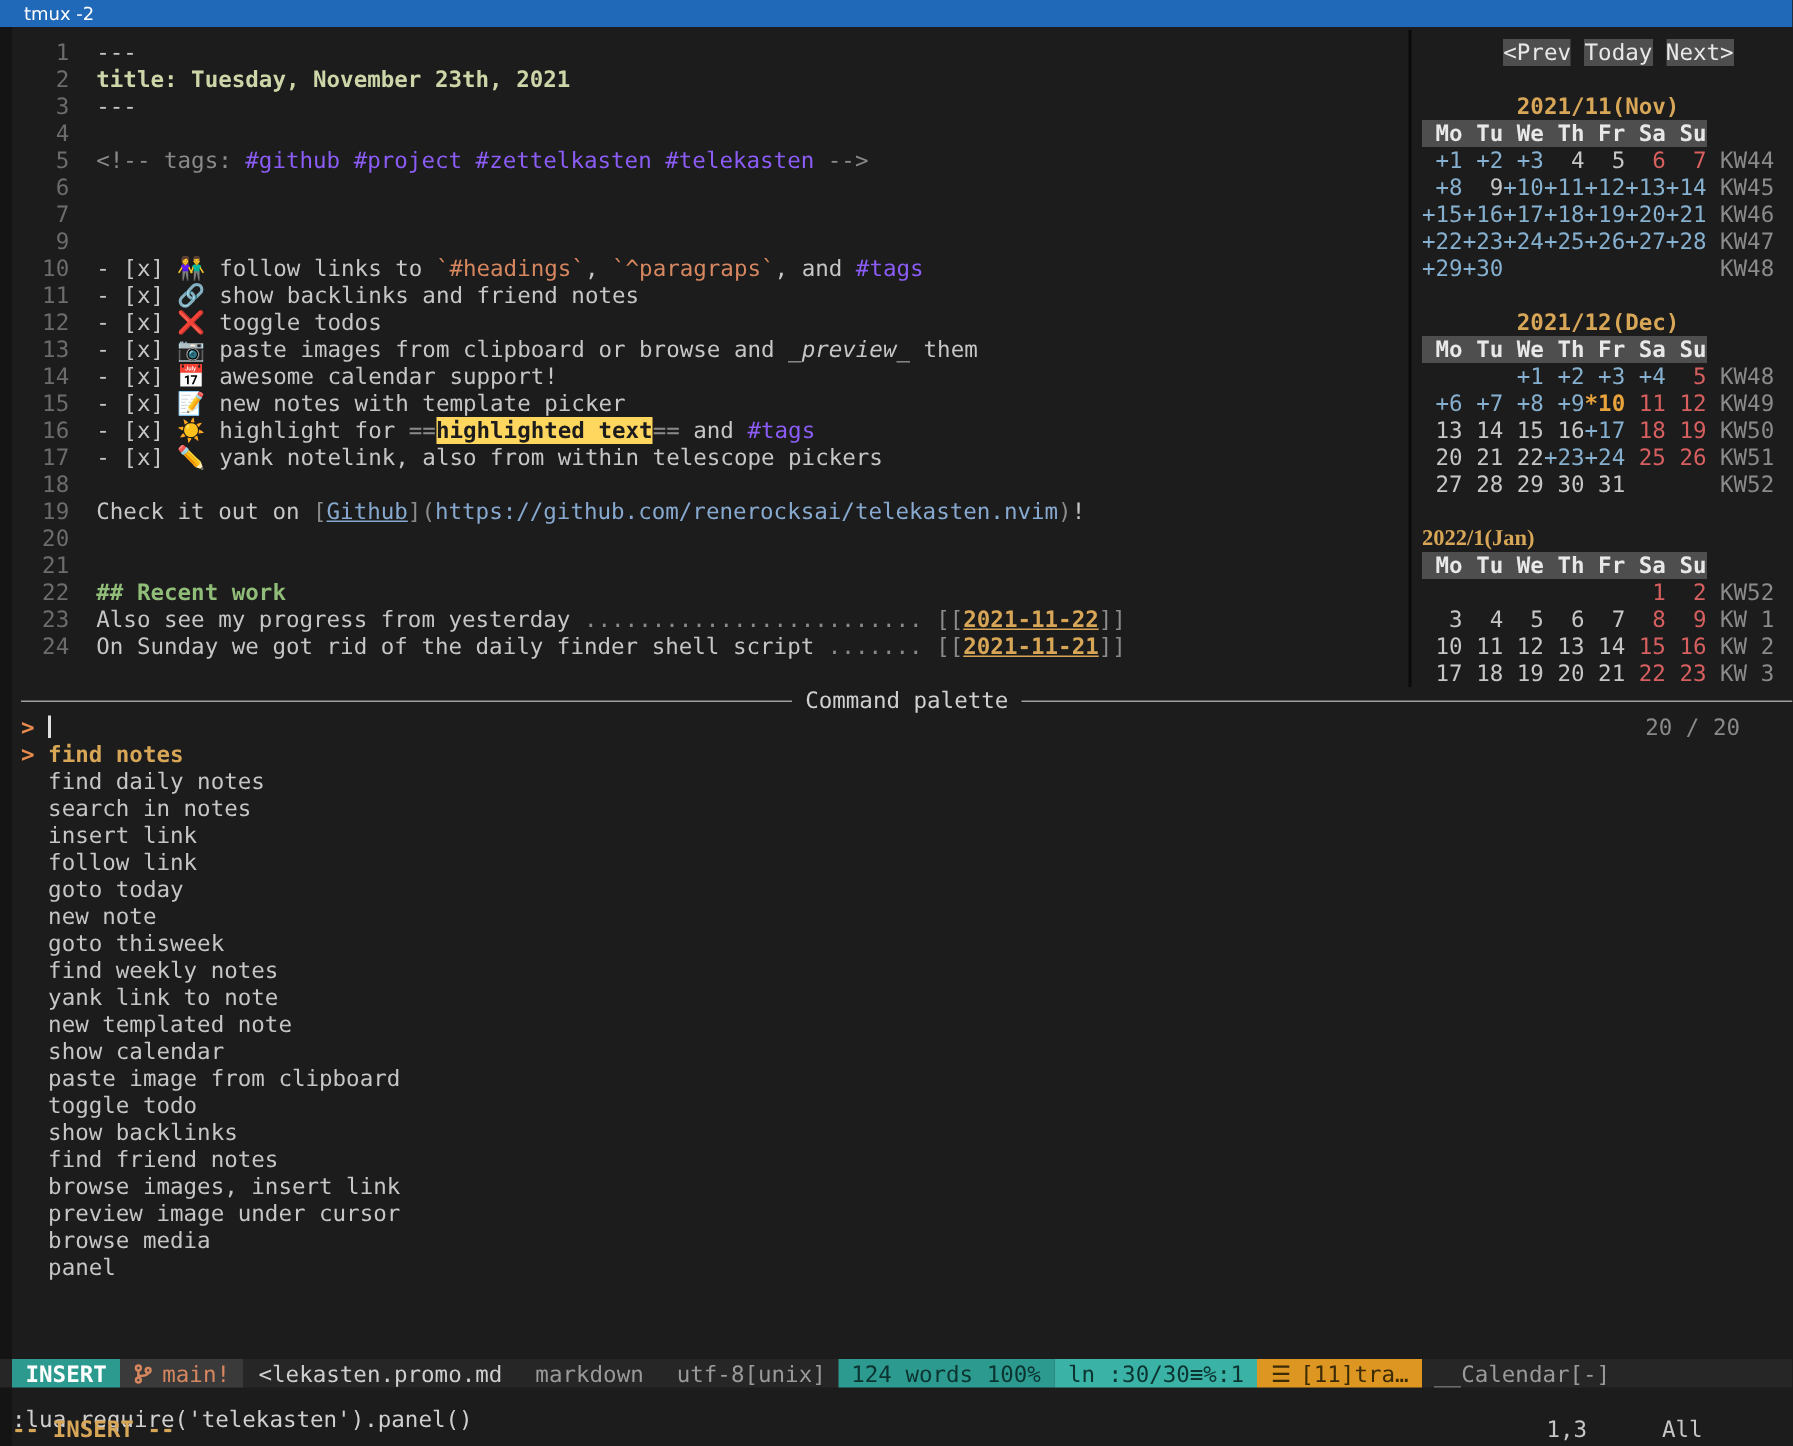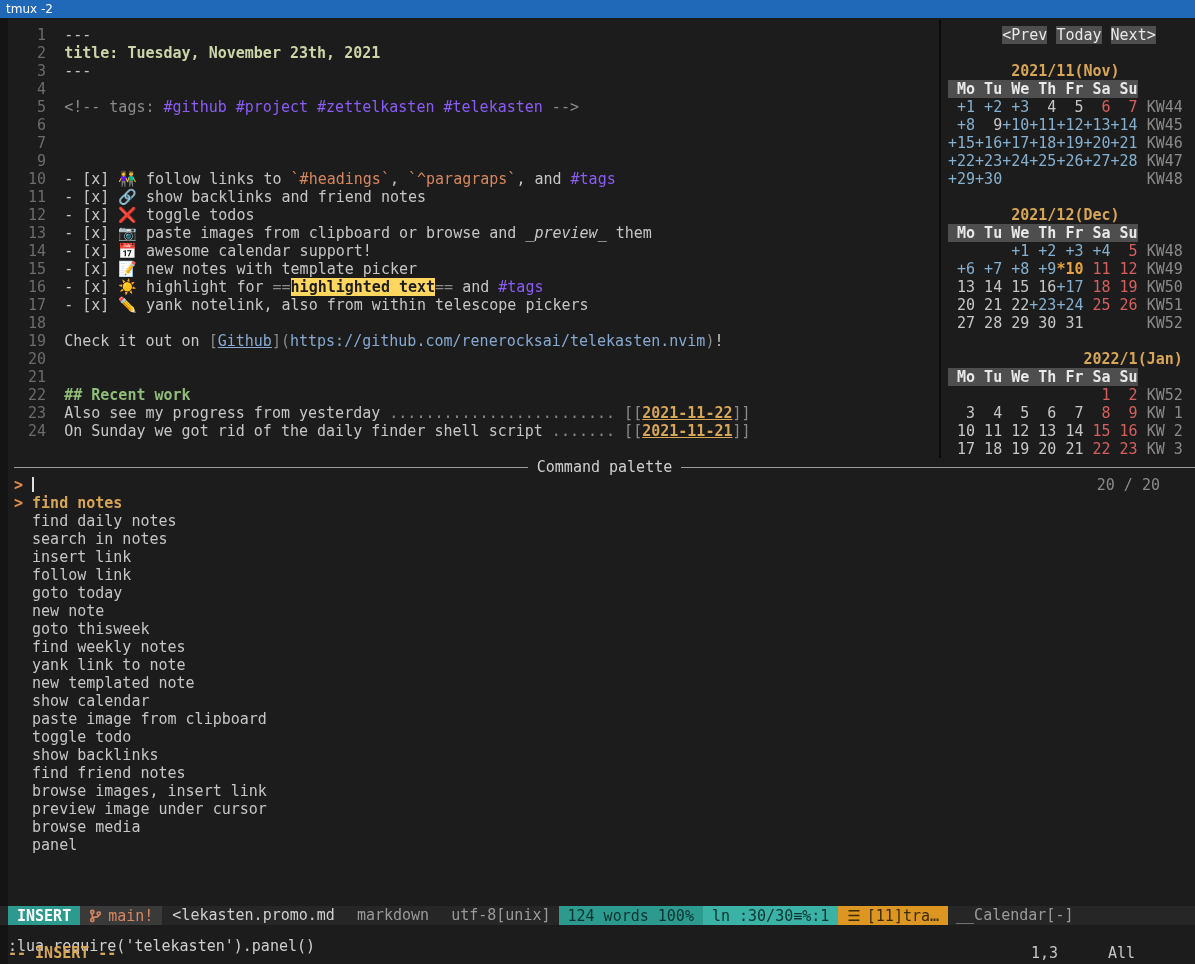--- a/index.html
+++ b/index.html
@@ -1,19 +1,19 @@
 <!DOCTYPE html>
 <html><head>
 <meta charset="utf-8">
 <style>
   html,body{margin:0;padding:0;background:#1c1c1c}
   body{width:1195px;height:964px;overflow:hidden;font-family:"DejaVu Sans Mono",monospace;font-size:15px;line-height:18px}
   #screen{position:relative;width:1195px;height:964px;background:#1c1c1c;overflow:hidden}
   .titlebar{position:absolute;top:0;left:0;right:0;height:18px;background:#2068b8;color:#ffffff;
-    font-family:"DejaVu Sans",sans-serif;font-size:12px;line-height:18px;padding-left:6px}
+    font-family:"DejaVu Sans",sans-serif;font-size:12px;line-height:18px;padding-left:16px}
   .left-strip{position:absolute;left:0;top:18px;width:8px;bottom:0;background:#141414}
   .row{height:18px;white-space:pre}
   
   #editor{position:absolute;left:10px;top:26px;width:925px}
   .lnum{color:#6c6c6c}
   .c-fg{color:#c6c6c6}
   .c-title{color:#ccd6a8;font-weight:bold}
   .c-comment{color:#8a8a8a}
   .c-tag{color:#8b5cf6}
   .c-heading{color:#90bd78;font-weight:bold}
@@ -44,21 +44,21 @@
   .pal-border::before,.pal-border::after{content:"";flex:1;border-top:1px solid #9e9e9e;margin-top:1px}
   .pal-border-label{margin:0 9px;color:#d0d0d0}
   .pal-prompt{position:relative}
   .pal-prompt-char{color:#e78a4e;font-weight:bold}
   .cursor{display:inline-block;width:2px;height:15px;background:#e0e0e0;vertical-align:-2px}
   .pal-counter{position:absolute;right:35px;top:0;color:#8a8a8a}
   .pal-selected{color:#d8a657;font-weight:bold}
   .pal-item{color:#c6c6c6}
   
   #statusline{position:absolute;left:0;right:0;top:906px;height:19px;background:#262626;
-    display:flex;align-items:flex-start;padding-left:8px}
+    display:flex;align-items:center;padding-left:8px}
   .seg{display:flex;align-items:center;height:19px;padding:0 9px}
   .seg-mode{background:#2d9a8f;color:#ffffff;font-weight:bold}
   .seg-branch{background:#3a3a3a;color:#d7875f;gap:6px}
   .sl-filename{color:#cfcfcf;margin-left:10px}
   .sl-filetype{color:#9a9a9a;margin-left:22px}
   .sl-encoding{color:#9a9a9a;margin-left:22px}
   .seg-words{background:#2d9a8f;color:#0b3330;margin-left:8px}
   .seg-loc{background:#3ab3a6;color:#0b3330}
   .seg-trouble{background:#dd9621;color:#3b2b07;gap:6px}
   .sl-calwin{color:#9a9a9a;margin-left:8px}
@@ -117,21 +117,21 @@
       <div class="row"><span class="cal-plus">+29</span><span class="cal-plus">+30</span><span class="cal-day">   </span><span class="cal-day">   </span><span class="cal-day">   </span><span class="cal-day">   </span><span class="cal-day">   </span><span class="cal-kw"> KW48</span></div>
       <div class="row"></div>
       <div class="row cal-title" style="width: 26ch; text-align: center;">2021/12(Dec)</div>
       <div class="row"><span class="cal-hdr"> Mo Tu We Th Fr Sa Su</span></div>
       <div class="row"><span class="cal-day">   </span><span class="cal-day">   </span><span class="cal-plus"> +1</span><span class="cal-plus"> +2</span><span class="cal-plus"> +3</span><span class="cal-plus"> +4</span><span class="cal-we">  5</span><span class="cal-kw"> KW48</span></div>
       <div class="row"><span class="cal-plus"> +6</span><span class="cal-plus"> +7</span><span class="cal-plus"> +8</span><span class="cal-plus"> +9</span><span class="cal-today">*10</span><span class="cal-we"> 11</span><span class="cal-we"> 12</span><span class="cal-kw"> KW49</span></div>
       <div class="row"><span class="cal-day"> 13</span><span class="cal-day"> 14</span><span class="cal-day"> 15</span><span class="cal-day"> 16</span><span class="cal-plus">+17</span><span class="cal-we"> 18</span><span class="cal-we"> 19</span><span class="cal-kw"> KW50</span></div>
       <div class="row"><span class="cal-day"> 20</span><span class="cal-day"> 21</span><span class="cal-day"> 22</span><span class="cal-plus">+23</span><span class="cal-plus">+24</span><span class="cal-we"> 25</span><span class="cal-we"> 26</span><span class="cal-kw"> KW51</span></div>
       <div class="row"><span class="cal-day"> 27</span><span class="cal-day"> 28</span><span class="cal-day"> 29</span><span class="cal-day"> 30</span><span class="cal-day"> 31</span><span class="cal-day">   </span><span class="cal-day">   </span><span class="cal-kw"> KW52</span></div>
       <div class="row"></div>
-      <div class="row cal-title" style="width: 26ch; text-align: right;">2022/1(Jan)</div>
+      <div class="row cal-title" style="width: 26ch; text-align: left; font-family: Liberation Serif, serif;">2022/1(Jan)</div>
       <div class="row"><span class="cal-hdr"> Mo Tu We Th Fr Sa Su</span></div>
       <div class="row"><span class="cal-day">   </span><span class="cal-day">   </span><span class="cal-day">   </span><span class="cal-day">   </span><span class="cal-day">   </span><span class="cal-we">  1</span><span class="cal-we">  2</span><span class="cal-kw"> KW52</span></div>
       <div class="row"><span class="cal-day">  3</span><span class="cal-day">  4</span><span class="cal-day">  5</span><span class="cal-day">  6</span><span class="cal-day">  7</span><span class="cal-we">  8</span><span class="cal-we">  9</span><span class="cal-kw"> KW 1</span></div>
       <div class="row"><span class="cal-day"> 10</span><span class="cal-day"> 11</span><span class="cal-day"> 12</span><span class="cal-day"> 13</span><span class="cal-day"> 14</span><span class="cal-we"> 15</span><span class="cal-we"> 16</span><span class="cal-kw"> KW 2</span></div>
       <div class="row"><span class="cal-day"> 17</span><span class="cal-day"> 18</span><span class="cal-day"> 19</span><span class="cal-day"> 20</span><span class="cal-day"> 21</span><span class="cal-we"> 22</span><span class="cal-we"> 23</span><span class="cal-kw"> KW 3</span></div>
     </div>
 
   <div id="palette">
     <div class="row pal-border">
       <span class="pal-border-label">Command palette</span>

